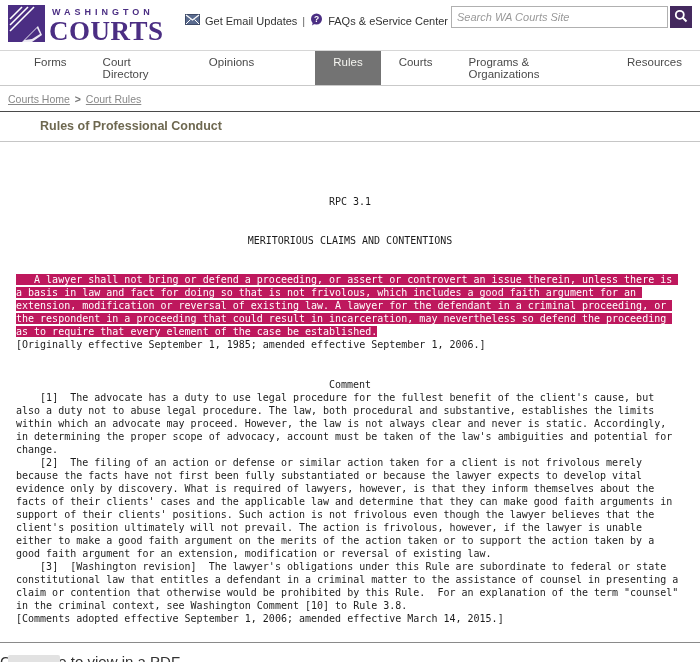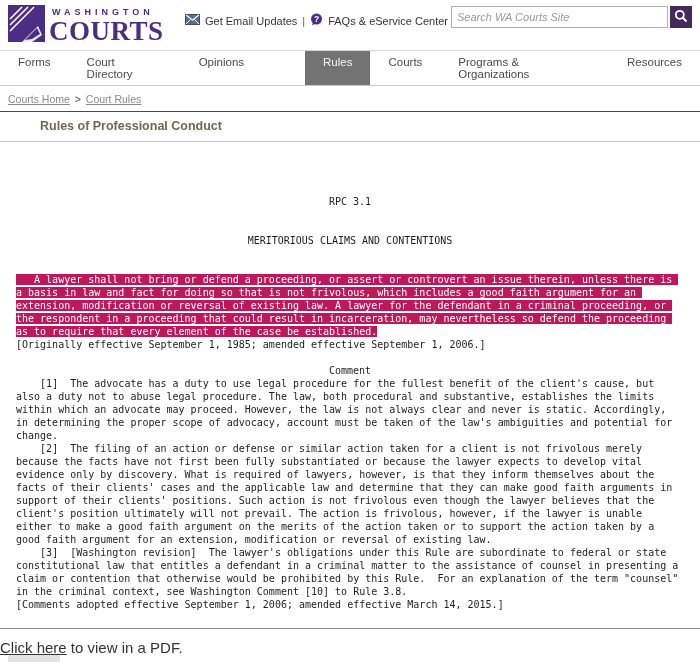--- a/index.html
+++ b/index.html
@@ -15,42 +15,42 @@
   .header-right{display:flex;flex-direction:row;align-items:flex-end;gap:3px;padding-top:1px;}
   .utility-links{display:flex;align-items:center;gap:5px;font-size:11px;color:#333;}
   .utility-links a{color:#333;text-decoration:none;}
   .util-sep{color:#666;}
   .searchbar{display:flex;align-items:center;}
   .search-input{width:205px;height:18px;border:1px solid #b0b0b0;font-size:11px;font-style:italic;color:#555;padding:1px 5px;outline:none;font-family:"Liberation Sans",sans-serif;}
   .search-input::placeholder{color:#999;font-style:italic;}
   .search-btn{width:22px;height:22px;background:#44295e;border:none;margin-left:2px;display:flex;align-items:center;justify-content:center;cursor:pointer;padding:0;}
 
   
-  .nav{display:flex;justify-content:space-around;align-items:stretch;border-bottom:1px solid #c9c9c9;background:#fff;}
+  .nav{display:flex;justify-content:space-around;align-items:stretch;border-bottom:1px solid #c9c9c9;background:#fff;padding-left:16px;}
   .nav a{font-size:11.5px;color:#4a4a4a;text-decoration:none;padding:5px 18px;display:block;}
   .nav a.active{background:#737373;color:#f5f5f0;margin-left:43px;}
 
   
   .breadcrumb{padding:7px 8px 6px;font-size:10.5px;color:#888;}
   .breadcrumb a{color:#888;text-decoration:underline;}
   .breadcrumb .bc-sep{font-weight:bold;color:#777;margin:0 2px;}
 
   .rule-top{border-top:1px solid #4a4a4a;}
   .section-title{font-size:12.5px;font-weight:bold;color:#6e6850;padding:7px 8px 8px;margin-left:32px;}
   .rule-bottom{border-bottom:1px solid #c6c6c6;}
 
   
   .doc{font-family:"DejaVu Sans Mono","Liberation Mono",monospace;font-size:10px;line-height:13px;color:#1c1c1c;padding:0 16px;}
   .doc .centered{text-align:center;white-space:pre-wrap;}
   .doc .para{white-space:pre-wrap;margin:0;}
   .title-block{margin-top:27px;}
   .selection{background:#be185d;color:#fff;}
   .mt-sel{margin-top:24px;}
   .mt-note{margin-top:20px;}
-  .mt-comment{margin-top:13px;}
+  .mt-comment{margin-top:27px;}
   .mt-para{margin-top:19px;}
 
   .doc-rule{border:none;border-top:1px solid #8a8a8a;margin:17px 0 0;}
   .pdf-line{font-family:"Liberation Sans",sans-serif;font-size:15px;color:#333;padding:10px 0 0;}
   .pdf-line a{color:#333;text-decoration:underline;}
   .footer-stub{position:absolute;left:8px;bottom:0px;width:52px;height:7px;background:#e2e2e2;border-radius:2px 2px 0 0;}
 </style>
 </head>
 <body>
 

